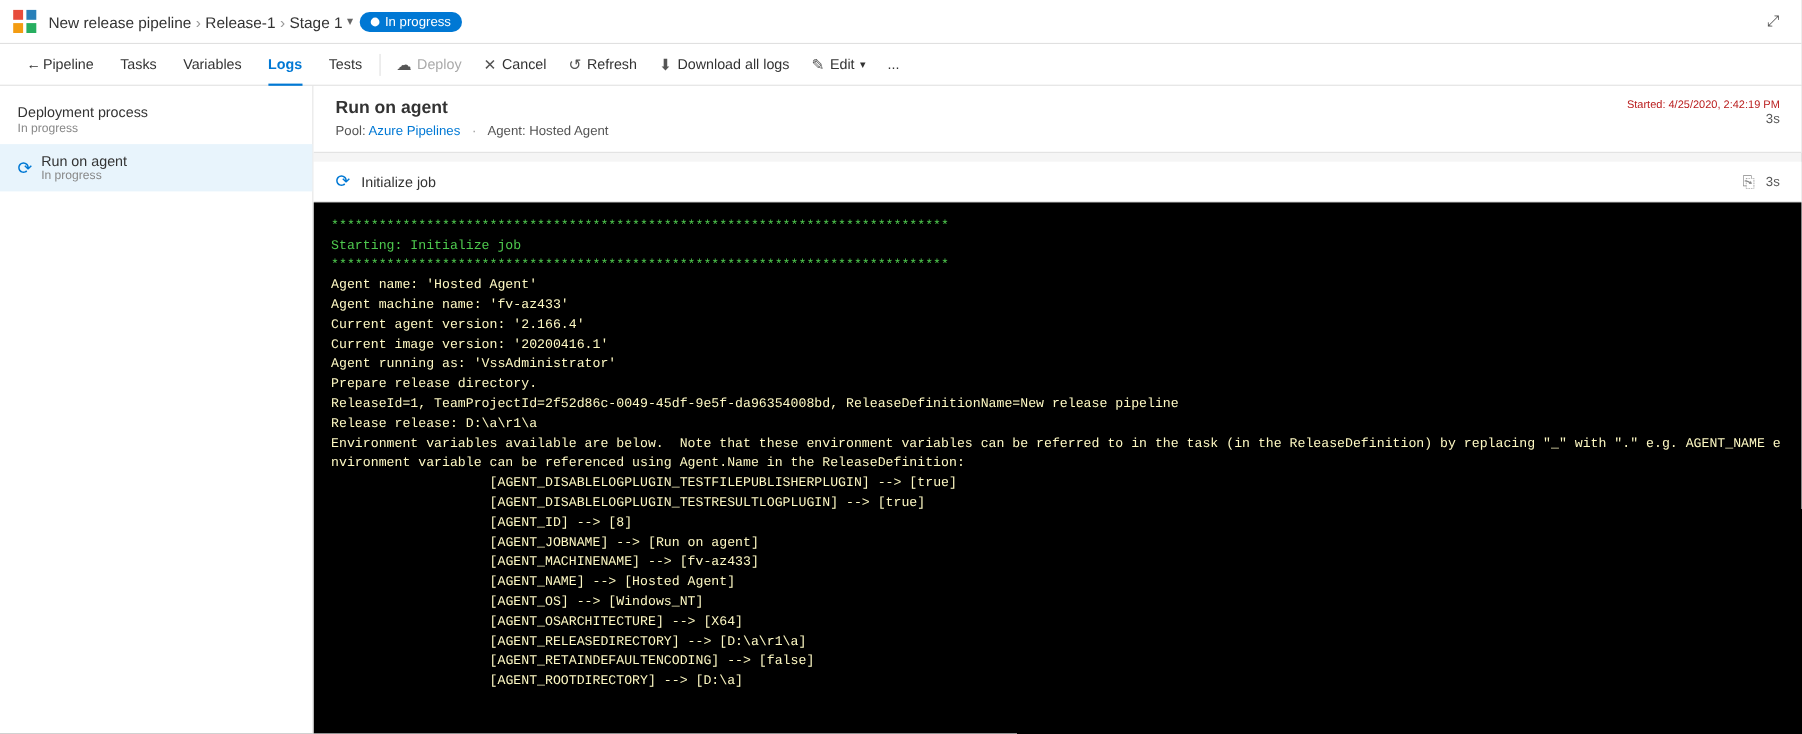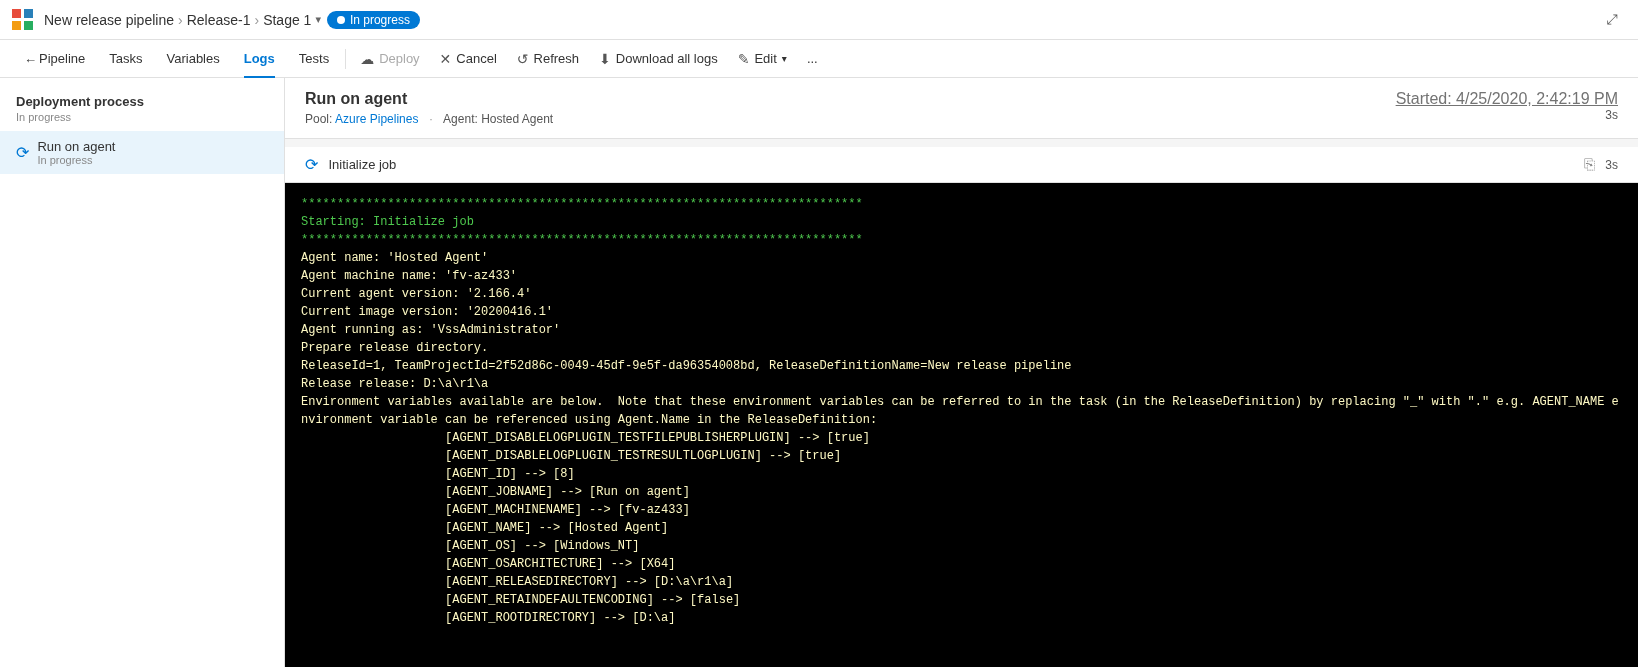--- a/index.html
+++ b/index.html
@@ -67,21 +67,21 @@
 
     
     .main-layout {
       display: flex; height: calc(667px - 78px); overflow: hidden;
     }
     .sidebar {
       width: 285px; background: #fff; border-right: 1px solid #e0e0e0;
       display: flex; flex-direction: column; padding: 12px 0;
     }
     .sidebar-section-title {
-      font-size: 13px; font-weight: 700; padding: 4px 16px 2px;
+      font-size: 13px; font-weight: 400; padding: 4px 16px 2px;
     }
     .sidebar-section-sub {
       font-size: 11px; color: #888; padding: 0 16px 8px;
     }
     .sidebar-item {
       display: flex; align-items: center; padding: 8px 16px; cursor: pointer;
       gap: 8px;
     }
     .sidebar-item.active { background: #e8f4fc; }
     .sidebar-item-text { display: flex; flex-direction: column; }
@@ -217,21 +217,21 @@
       <div>
         <div class="job-title">Run on agent</div>
         <div class="job-meta">
           <span>Pool:</span>
           <a href="#">Azure Pipelines</a>
           <span class="job-meta-sep">&nbsp;·&nbsp;</span>
           <span>Agent: Hosted Agent</span>
         </div>
       </div>
       <div style="text-align:right;">
-        <div style="font-size:16px;color:#737373;text-decoration:underline;">Started: 4/25/2020, 2:42:19 PM</div>
+        <div style="font-size:10px;color:#b91c1c;">Started: 4/25/2020, 2:42:19 PM</div>
         <div style="font-size:12px;color:#555;">3s</div>
       </div>
     </div>
 
     <div class="task-row">
       <span class="task-row-icon">⟳</span>
       <span class="task-row-label">Initialize job</span>
       <div class="task-row-right">
         <span class="trash-icon">⎘</span>
         <span class="task-duration">3s</span>

